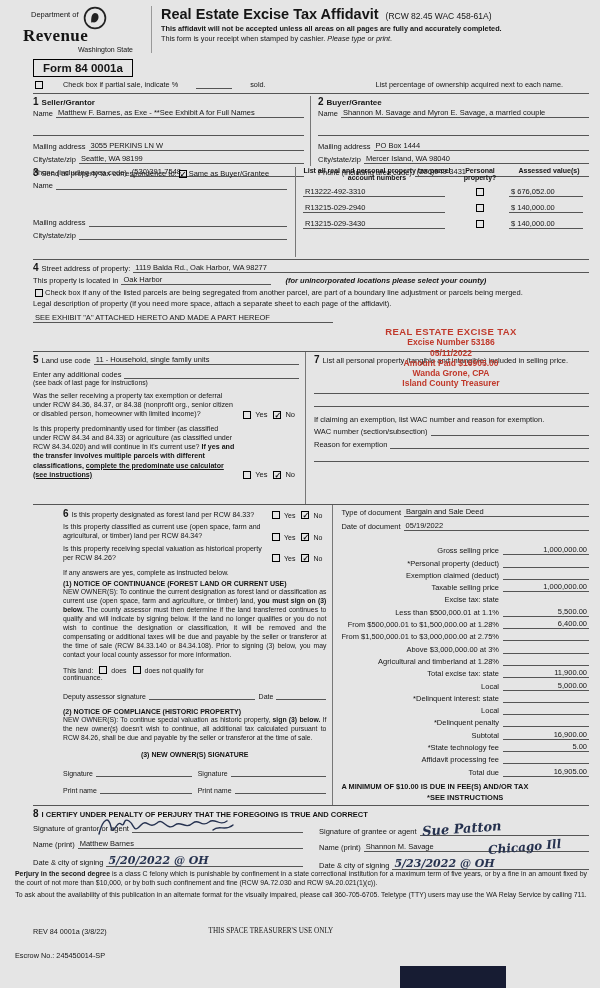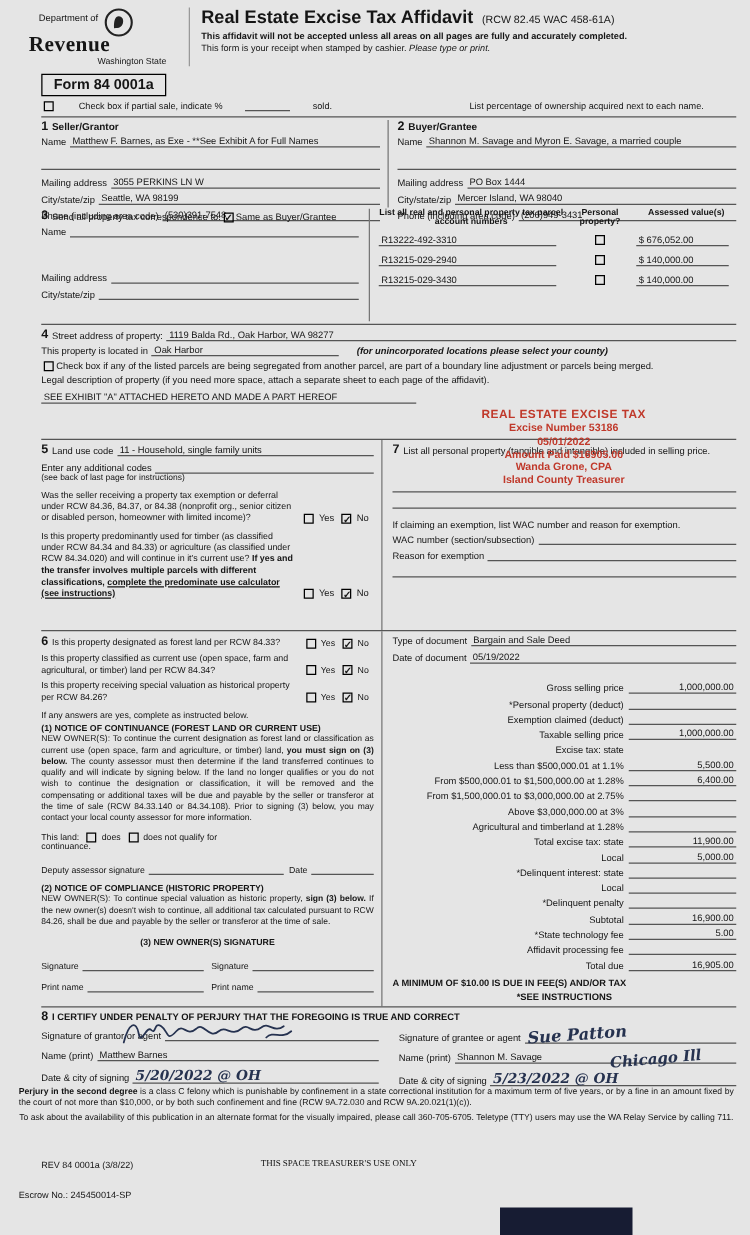--- a/index.html
+++ b/index.html
@@ -77,21 +77,21 @@
   .col5 { width:272px; padding:2px 6px 0 0; }
   .col7 { flex:1; border-left:1px solid #777; padding:2px 0 0 8px; }
   .qrow { display:flex; }
   .qtext { flex:1; padding-right:3px; font-size:7.1px; line-height:1.3; }
   .yn { display:flex; align-items:flex-end; white-space:nowrap; padding-bottom:1px; }
   .ynl { margin:0 4px 0 2px; }
   .u { text-decoration:underline; }
 
   
   .sec6tax { position:absolute; left:33px; top:504px; width:556px; height:301px; border-top:1px solid #555; display:flex; }
-  .col6 { width:272px; padding:2px 6px 0 0; font-size:7px; }
+  .col6 { width:272px; padding:2px 6px 0 0; font-size:7px;margin-left:30px; }
   .coltax { flex:1; border-left:1px solid #777; padding:2px 0 0 8px; }
   .para { text-align:justify; font-size:6.8px; line-height:1.32; margin-top:1px; }
   .landrow { display:flex; align-items:flex-end; }
   .landrow span { margin-right:4px; }
   .sigpair { display:flex; align-items:flex-end; }
 
   .trow { display:flex; align-items:flex-end; height:12.3px; }
   .tlbl { flex:1; text-align:right; padding-right:4px; white-space:nowrap; }
   .tval { width:86px; border-bottom:1px solid #555; text-align:right; padding:0 2px; min-height:9px; }
   .trow.nov .tval { border-bottom:none; }
@@ -278,21 +278,21 @@
         <span class="cb"></span>
         <span>Check box if any of the listed parcels are being segregated from another parcel, are part of a boundary line adjustment or parcels being merged.</span>
       </div>
     <div class="mt2">Legal description of property (if you need more space, attach a separate sheet to each page of the affidavit).</div>
     <div class="exh"><span class="fld">SEE EXHIBIT "A" ATTACHED HERETO AND MADE A PART HEREOF</span></div>
   </div>
 
   <div class="stamp" style="color: rgb(192, 57, 43);">
     <div class="l1">REAL ESTATE EXCISE TAX</div>
     <div>Excise Number 53186</div>
-    <div>05/01/2022</div>
+    <div>05/11/2022</div>
     <div>Amount Paid $16905.00</div>
     <div>Wanda Grone, CPA</div>
     <div>Island County Treasurer</div>
   </div>
 
   <div class="sec57">
     <div class="col5">
       <div class="frow">
           <span class="snum">5</span>
           <span class="lbl">Land use code</span>

